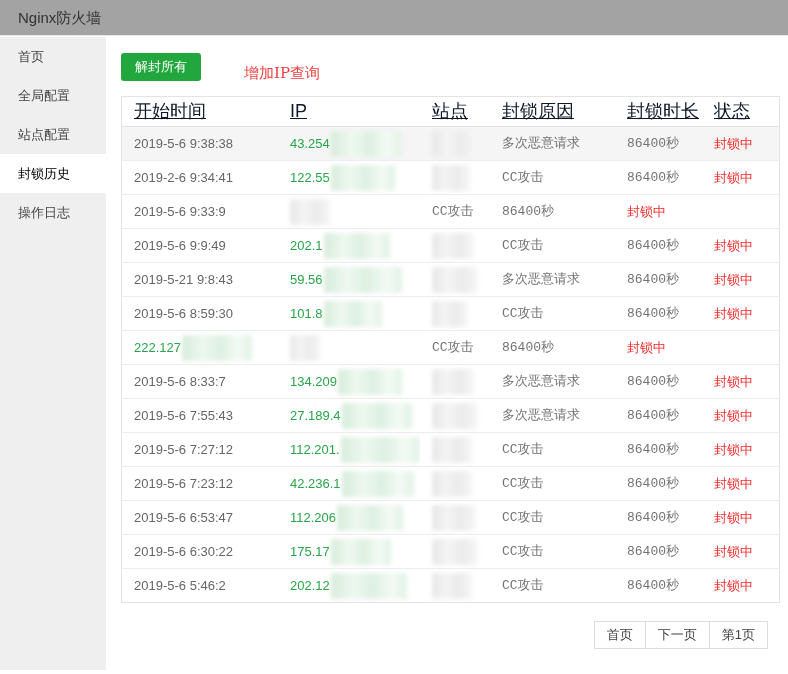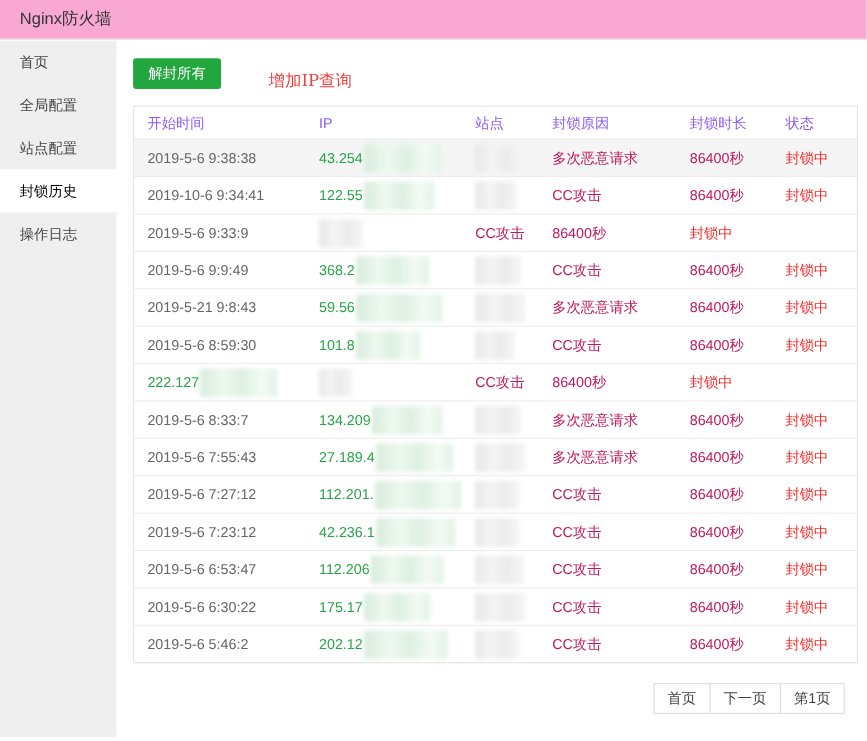--- a/index.html
+++ b/index.html
@@ -4,21 +4,21 @@
 <style>
   :root{
     --green:#21a73d; --ip-green:#27a548; --status-red:#f42a2a; --anno-red:#ee3f3f;
   }
   *{margin:0;padding:0;box-sizing:border-box;}
   html,body{width:788px;height:674px;overflow:hidden;background:#fff;
     font-family:"Liberation Sans","DejaVu Sans",sans-serif;}
   .page{position:relative;width:788px;height:674px;background:#fff;}
 
   
-  .topbar{position:absolute;left:0;top:0;width:788px;height:36px;background:#f9a8d4;
+  .topbar{position:absolute;left:0;top:0;width:788px;height:36px;background:#a3a3a3;
     border-bottom:1px solid #e7e7e7;}
   .topbar .title{display:inline-block;padding-left:18px;line-height:36px;
     font-size:15px;color:#333;}
 
   
   .sidebar{position:absolute;left:0;top:37px;width:106px;height:633px;background:#efefef;}
   .side-item{height:39px;line-height:39px;padding-left:18px;font-size:13px;color:#444;
     cursor:pointer;}
   .side-item.active{background:#fff;color:#000000;}
 
@@ -29,26 +29,26 @@
     cursor:pointer;font-family:inherit;}
   .annotation{position:absolute;left:138px;top:27px;font-family:"DejaVu Serif","Liberation Serif",serif;
     font-size:15px;color:var(--anno-red);white-space:nowrap;}
 
   
   .tbl{position:absolute;left:15px;top:59px;width:659px;border:1px solid #e3e3e3;}
   .trow{display:grid;grid-template-columns:156px 142px 70px 125px 87px 77px;
     border-bottom:1px solid #ececec;}
   .trow:last-child{border-bottom:none;}
   .trow.head{border-bottom:1px solid #e3e3e3;}
-  .trow.head .cell{line-height:29px;height:29px;font-size:13px;color:#8b5cf6;}
+  .trow.head .cell{line-height:29px;height:29px;font-size:18px;color:#0f172a;text-decoration:underline;}
   .cell{padding-left:12px;line-height:33px;height:33px;font-size:13px;color:#666;
     white-space:nowrap;overflow:hidden;display:flex;align-items:center;}
   .trow.hl{background:#f5f5f5;}
   .ip-text{color:var(--ip-green);cursor:pointer;}
-  .reason,.duration{color:#be185d;}
+  .reason,.duration{color:#737373;font-family:Liberation Mono, monospace;}
   .status{color:var(--status-red);}
   .censor{display:inline-block;height:26px;border-radius:2px;filter:blur(2px);}
   .censor.green{margin-left:1px;background:
     linear-gradient(90deg,#d7ecdb,#eef8f0 30%,#ddf0e2 55%,#f3faf4 80%,#e2f2e6);}
   .censor.gray{background:
     linear-gradient(90deg,#e7e7e7,#f4f4f4 35%,#ebebeb 65%,#f6f6f6);}
 
   
   .pager{position:absolute;right:20px;top:584px;display:inline-flex;}
   .pg-btn{height:28px;padding:0 12px;background:#fff;border:1px solid #dcdcdc;
@@ -94,21 +94,21 @@
               <span class="censor green" style="width: 70px;"></span>
             </div>
             <div class="cell ">
               <span class="censor gray" style="width: 44px;"></span>
             </div>
             <div class="cell reason">多次恶意请求</div>
             <div class="cell duration">86400秒</div>
             <div class="cell status">封锁中</div>
           </div>
           <div class="trow">
-            <div class="cell time">2019-10-6 9:34:41</div>
+            <div class="cell time">2019-2-6 9:34:41</div>
             <div class="cell ">
               <span class="ip-text">122.55</span>
               <span class="censor green" style="width: 64px;"></span>
             </div>
             <div class="cell ">
               <span class="censor gray" style="width: 38px;"></span>
             </div>
             <div class="cell reason">CC攻击</div>
             <div class="cell duration">86400秒</div>
             <div class="cell status">封锁中</div>
@@ -118,21 +118,21 @@
             <div class="cell ">
               <span class="censor gray" style="width: 40px;"></span>
             </div>
             <div class="cell reason">CC攻击</div>
             <div class="cell duration">86400秒</div>
             <div class="cell status">封锁中</div>
           </div>
           <div class="trow">
             <div class="cell time">2019-5-6 9:9:49</div>
             <div class="cell ">
-              <span class="ip-text">368.2</span>
+              <span class="ip-text">202.1</span>
               <span class="censor green" style="width: 66px;"></span>
             </div>
             <div class="cell ">
               <span class="censor gray" style="width: 42px;"></span>
             </div>
             <div class="cell reason">CC攻击</div>
             <div class="cell duration">86400秒</div>
             <div class="cell status">封锁中</div>
           </div>
           <div class="trow">

